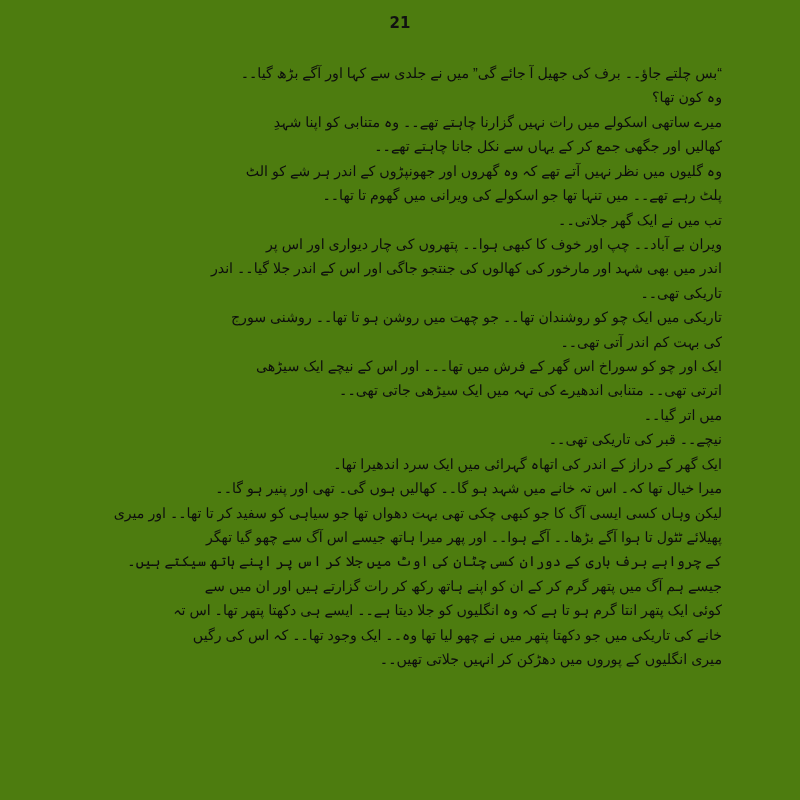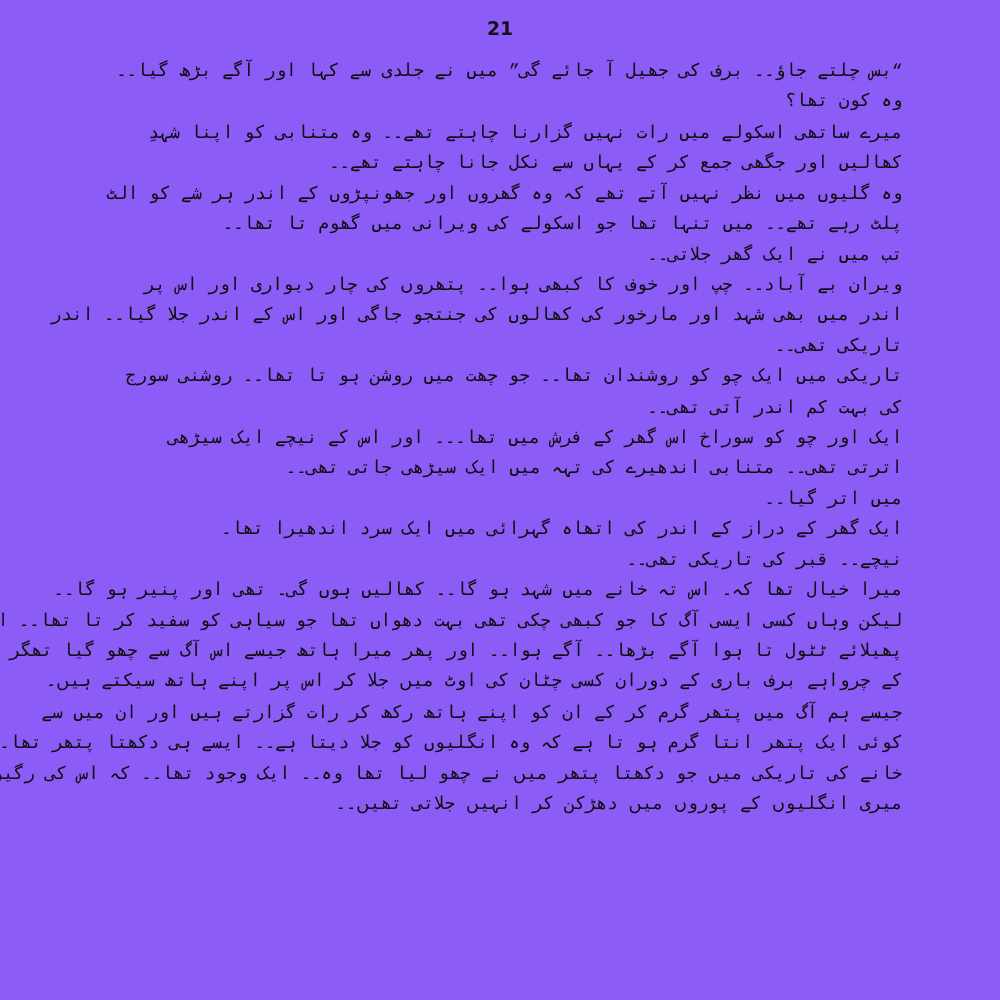--- a/index.html
+++ b/index.html
@@ -10,39 +10,39 @@
   body {
     width: 800px;
     height: 800px;
     overflow: hidden;
     font-family: "DejaVu Sans", sans-serif;
   }
   .page {
     position: relative;
     width: 800px;
     height: 800px;
-    background: #8b5cf6;
+    background: #4d7c0f;
     box-sizing: border-box;
     padding: 0;
   }
   .page-number {
     text-align: center;
     font-family: "DejaVu Sans", sans-serif;
     font-size: 15px;
     font-weight: bold;
     color: #111111;
     padding-top: 14px;
     letter-spacing: 0px;
   }
   .body-text {
     direction: rtl;
     text-align: justify;
     unicode-bidi: isolate;
-    margin: 14px 78px 0 78px;
-    font-family: Liberation Mono, monospace;
+    margin: 29px 78px 0 78px;
+    font-family: Liberation Sans, sans-serif;
     font-size: 14.2px;
     line-height: 1.72;
     color: #0d0d0d;
     text-justify: inter-word;
   }
   .line {
     display: block;
     white-space: nowrap;
     overflow: visible;
     margin: 0;
@@ -65,22 +65,22 @@
     <span class="line">پلٹ رہے تھے۔۔ میں تنہا تھا جو اسکولے کی ویرانی میں گھوم تا تھا۔۔</span>
     <span class="line">تب میں نے ایک گھر جلاتی۔۔</span>
     <span class="line">ویران بے آباد۔۔ چپ اور خوف کا کبھی ہوا۔۔ پتھروں کی چار دیواری اور اس پر</span>
     <span class="line">اندر میں بھی شہد اور مارخور کی کھالوں کی جنتجو جاگی اور اس کے اندر جلا گیا۔۔ اندر</span>
     <span class="line">تاریکی تھی۔۔</span>
     <span class="line">تاریکی میں ایک چو کو روشندان تھا۔۔ جو چھت میں روشن ہو تا تھا۔۔ روشنی سورج</span>
     <span class="line">کی بہت کم اندر آتی تھی۔۔</span>
     <span class="line">ایک اور چو کو سوراخ اس گھر کے فرش میں تھا۔۔۔ اور اس کے نیچے ایک سیڑھی</span>
     <span class="line">اترتی تھی۔۔ متنابی اندھیرے کی تہہ میں ایک سیڑھی جاتی تھی۔۔</span>
     <span class="line">میں اتر گیا۔۔</span>
+    <span class="line">نیچے۔۔ قبر کی تاریکی تھی۔۔</span>
     <span class="line">ایک گھر کے دراز کے اندر کی اتھاہ گہرائی میں ایک سرد اندھیرا تھا۔</span>
-    <span class="line">نیچے۔۔ قبر کی تاریکی تھی۔۔</span>
     <span class="line">میرا خیال تھا کہ۔ اس تہ خانے میں شہد ہو گا۔۔ کھالیں ہوں گی۔ تھی اور پنیر ہو گا۔۔</span>
     <span class="line">لیکن وہاں کسی ایسی آگ کا جو کبھی چکی تھی بہت دھواں تھا جو سیاہی کو سفید کر تا تھا۔۔ اور میری</span>
     <span class="line">پھیلائے ٹٹول تا ہوا آگے بڑھا۔۔ آگے ہوا۔۔ اور پھر میرا ہاتھ جیسے اس آگ سے چھو گیا تھگر</span>
     <span class="line">کے چرواہے برف باری کے دوران کسی چٹان کی اوٹ میں جلا کر اس پر اپنے ہاتھ سیکتے ہیں۔</span>
     <span class="line">جیسے ہم آگ میں پتھر گرم کر کے ان کو اپنے ہاتھ رکھ کر رات گزارتے ہیں اور ان میں سے</span>
     <span class="line">کوئی ایک پتھر انتا گرم ہو تا ہے کہ وہ انگلیوں کو جلا دیتا ہے۔۔ ایسے ہی دکھتا پتھر تھا۔ اس تہ</span>
     <span class="line">خانے کی تاریکی میں جو دکھتا پتھر میں نے چھو لیا تھا وہ۔۔ ایک وجود تھا۔۔ کہ اس کی رگیں</span>
     <span class="line">میری انگلیوں کے پوروں میں دھڑکن کر انہیں جلاتی تھیں۔۔</span>
   </div>
 

